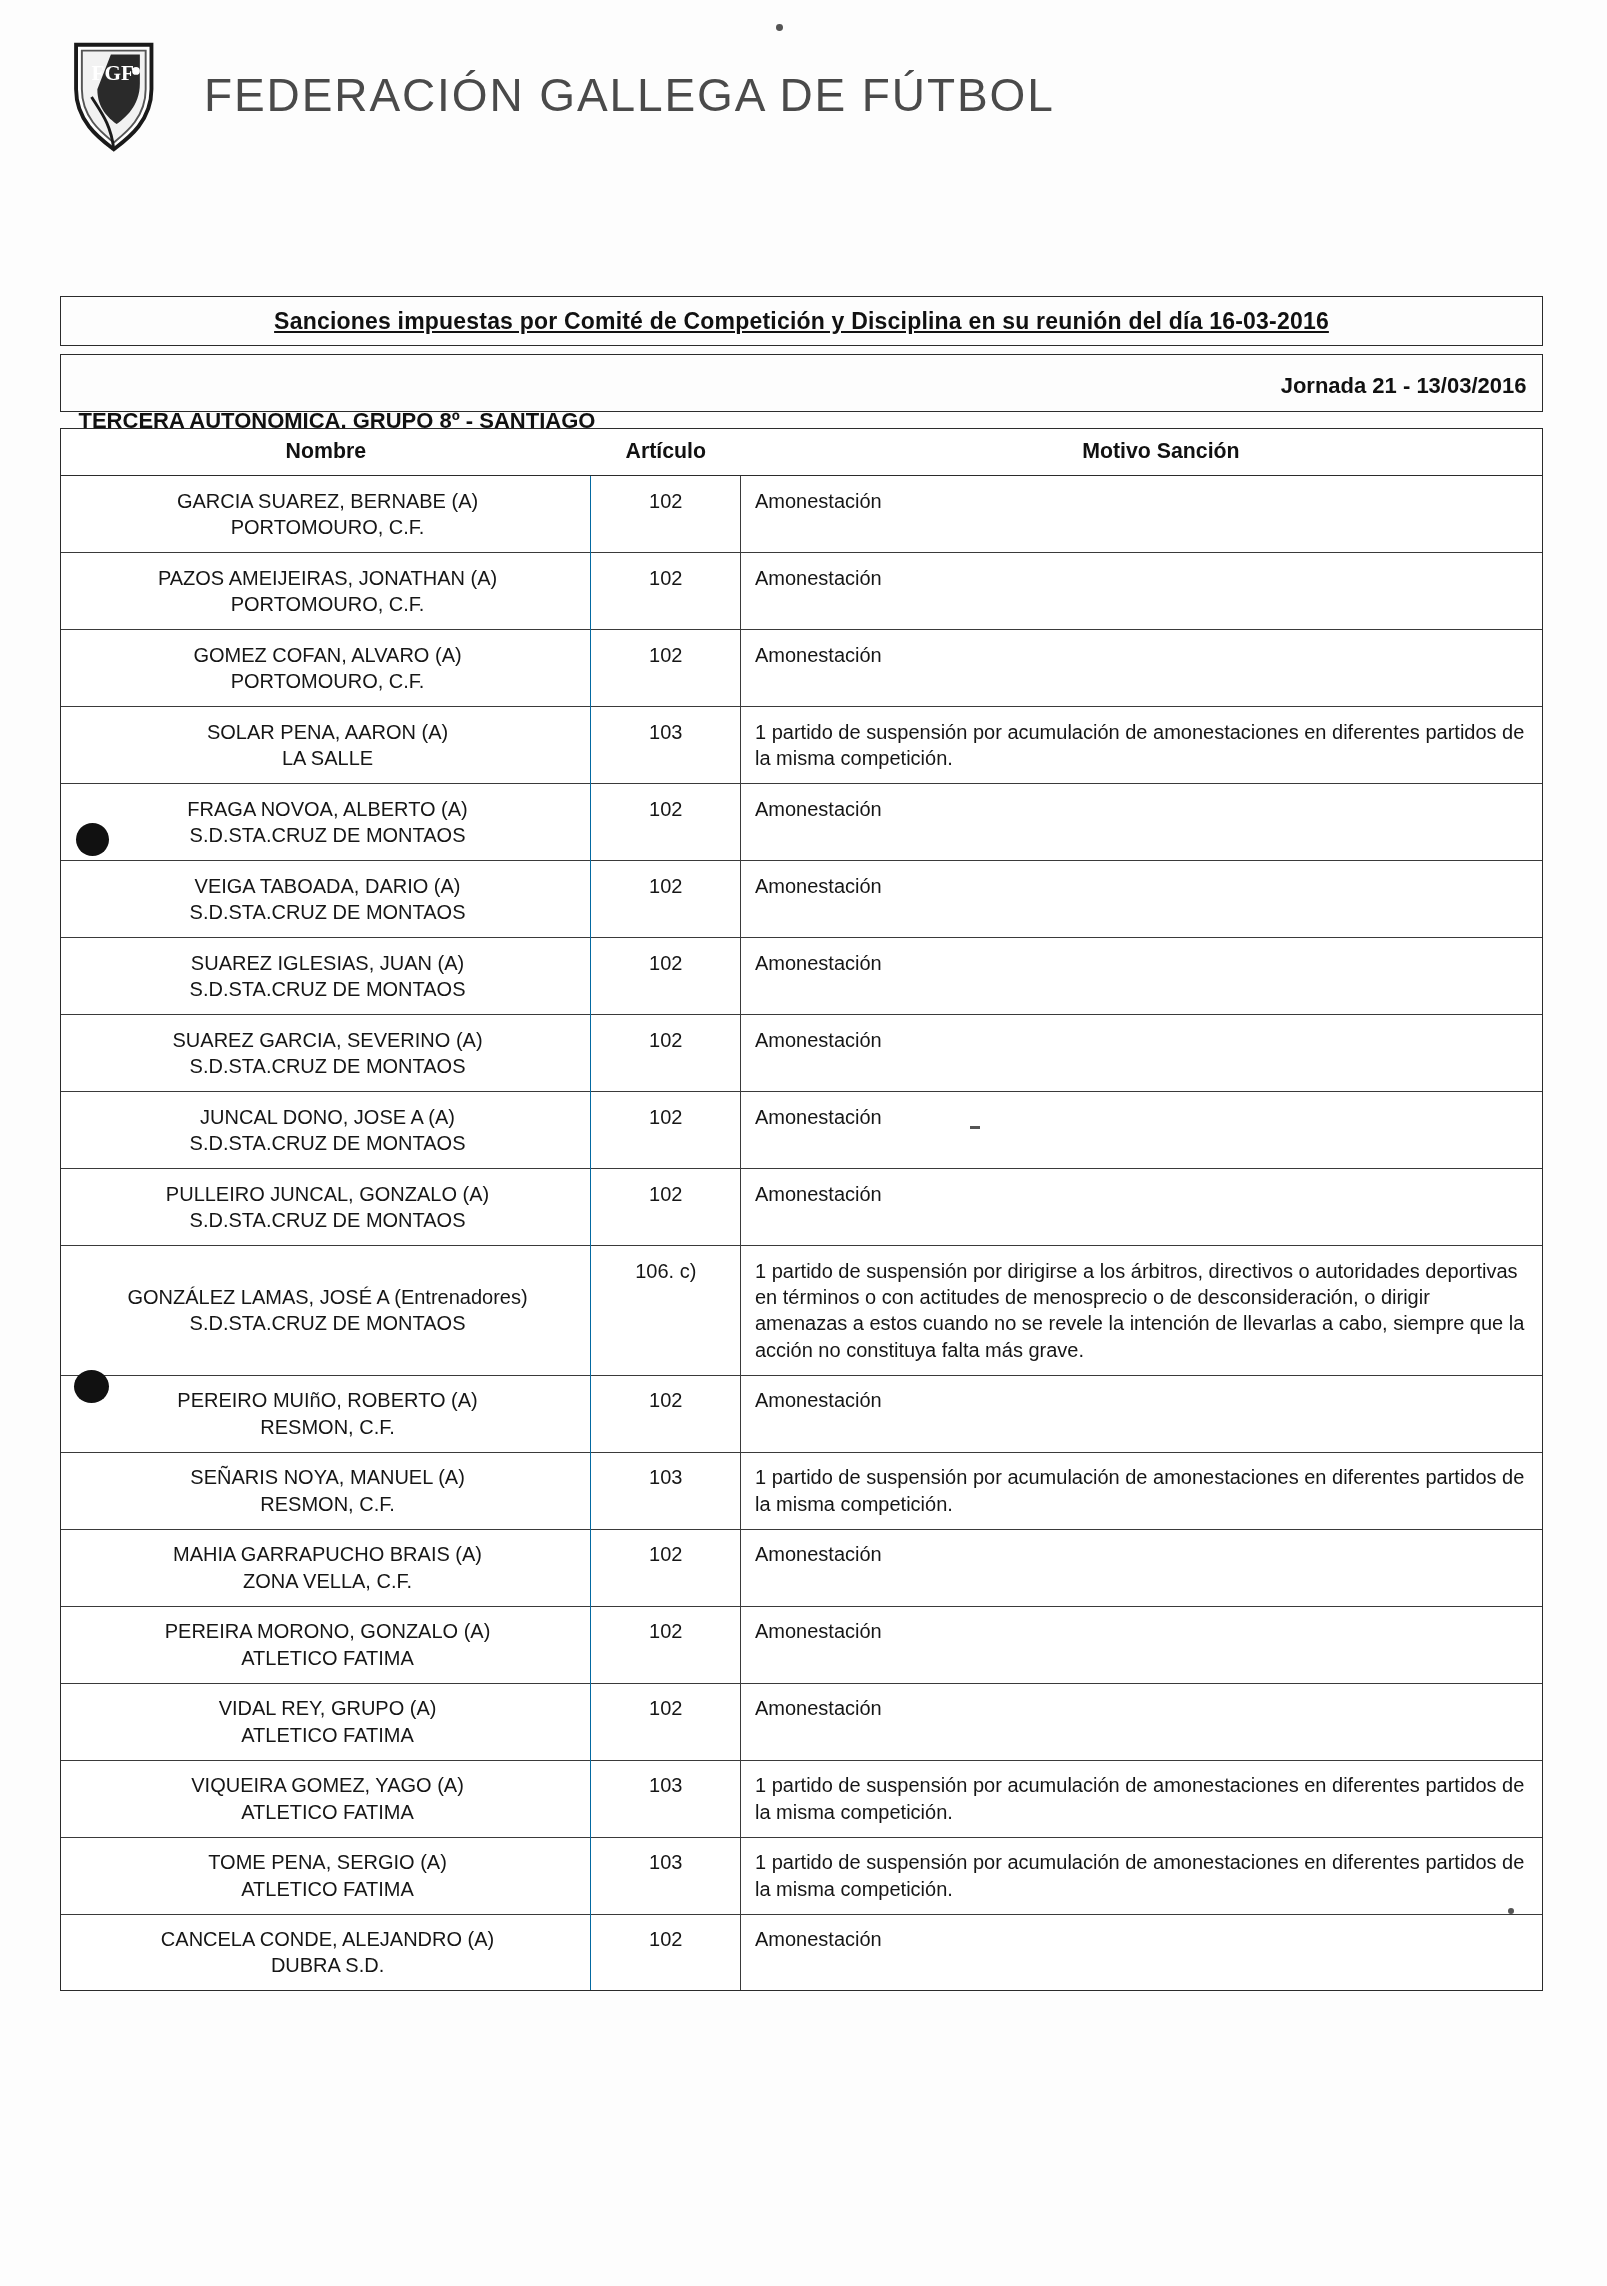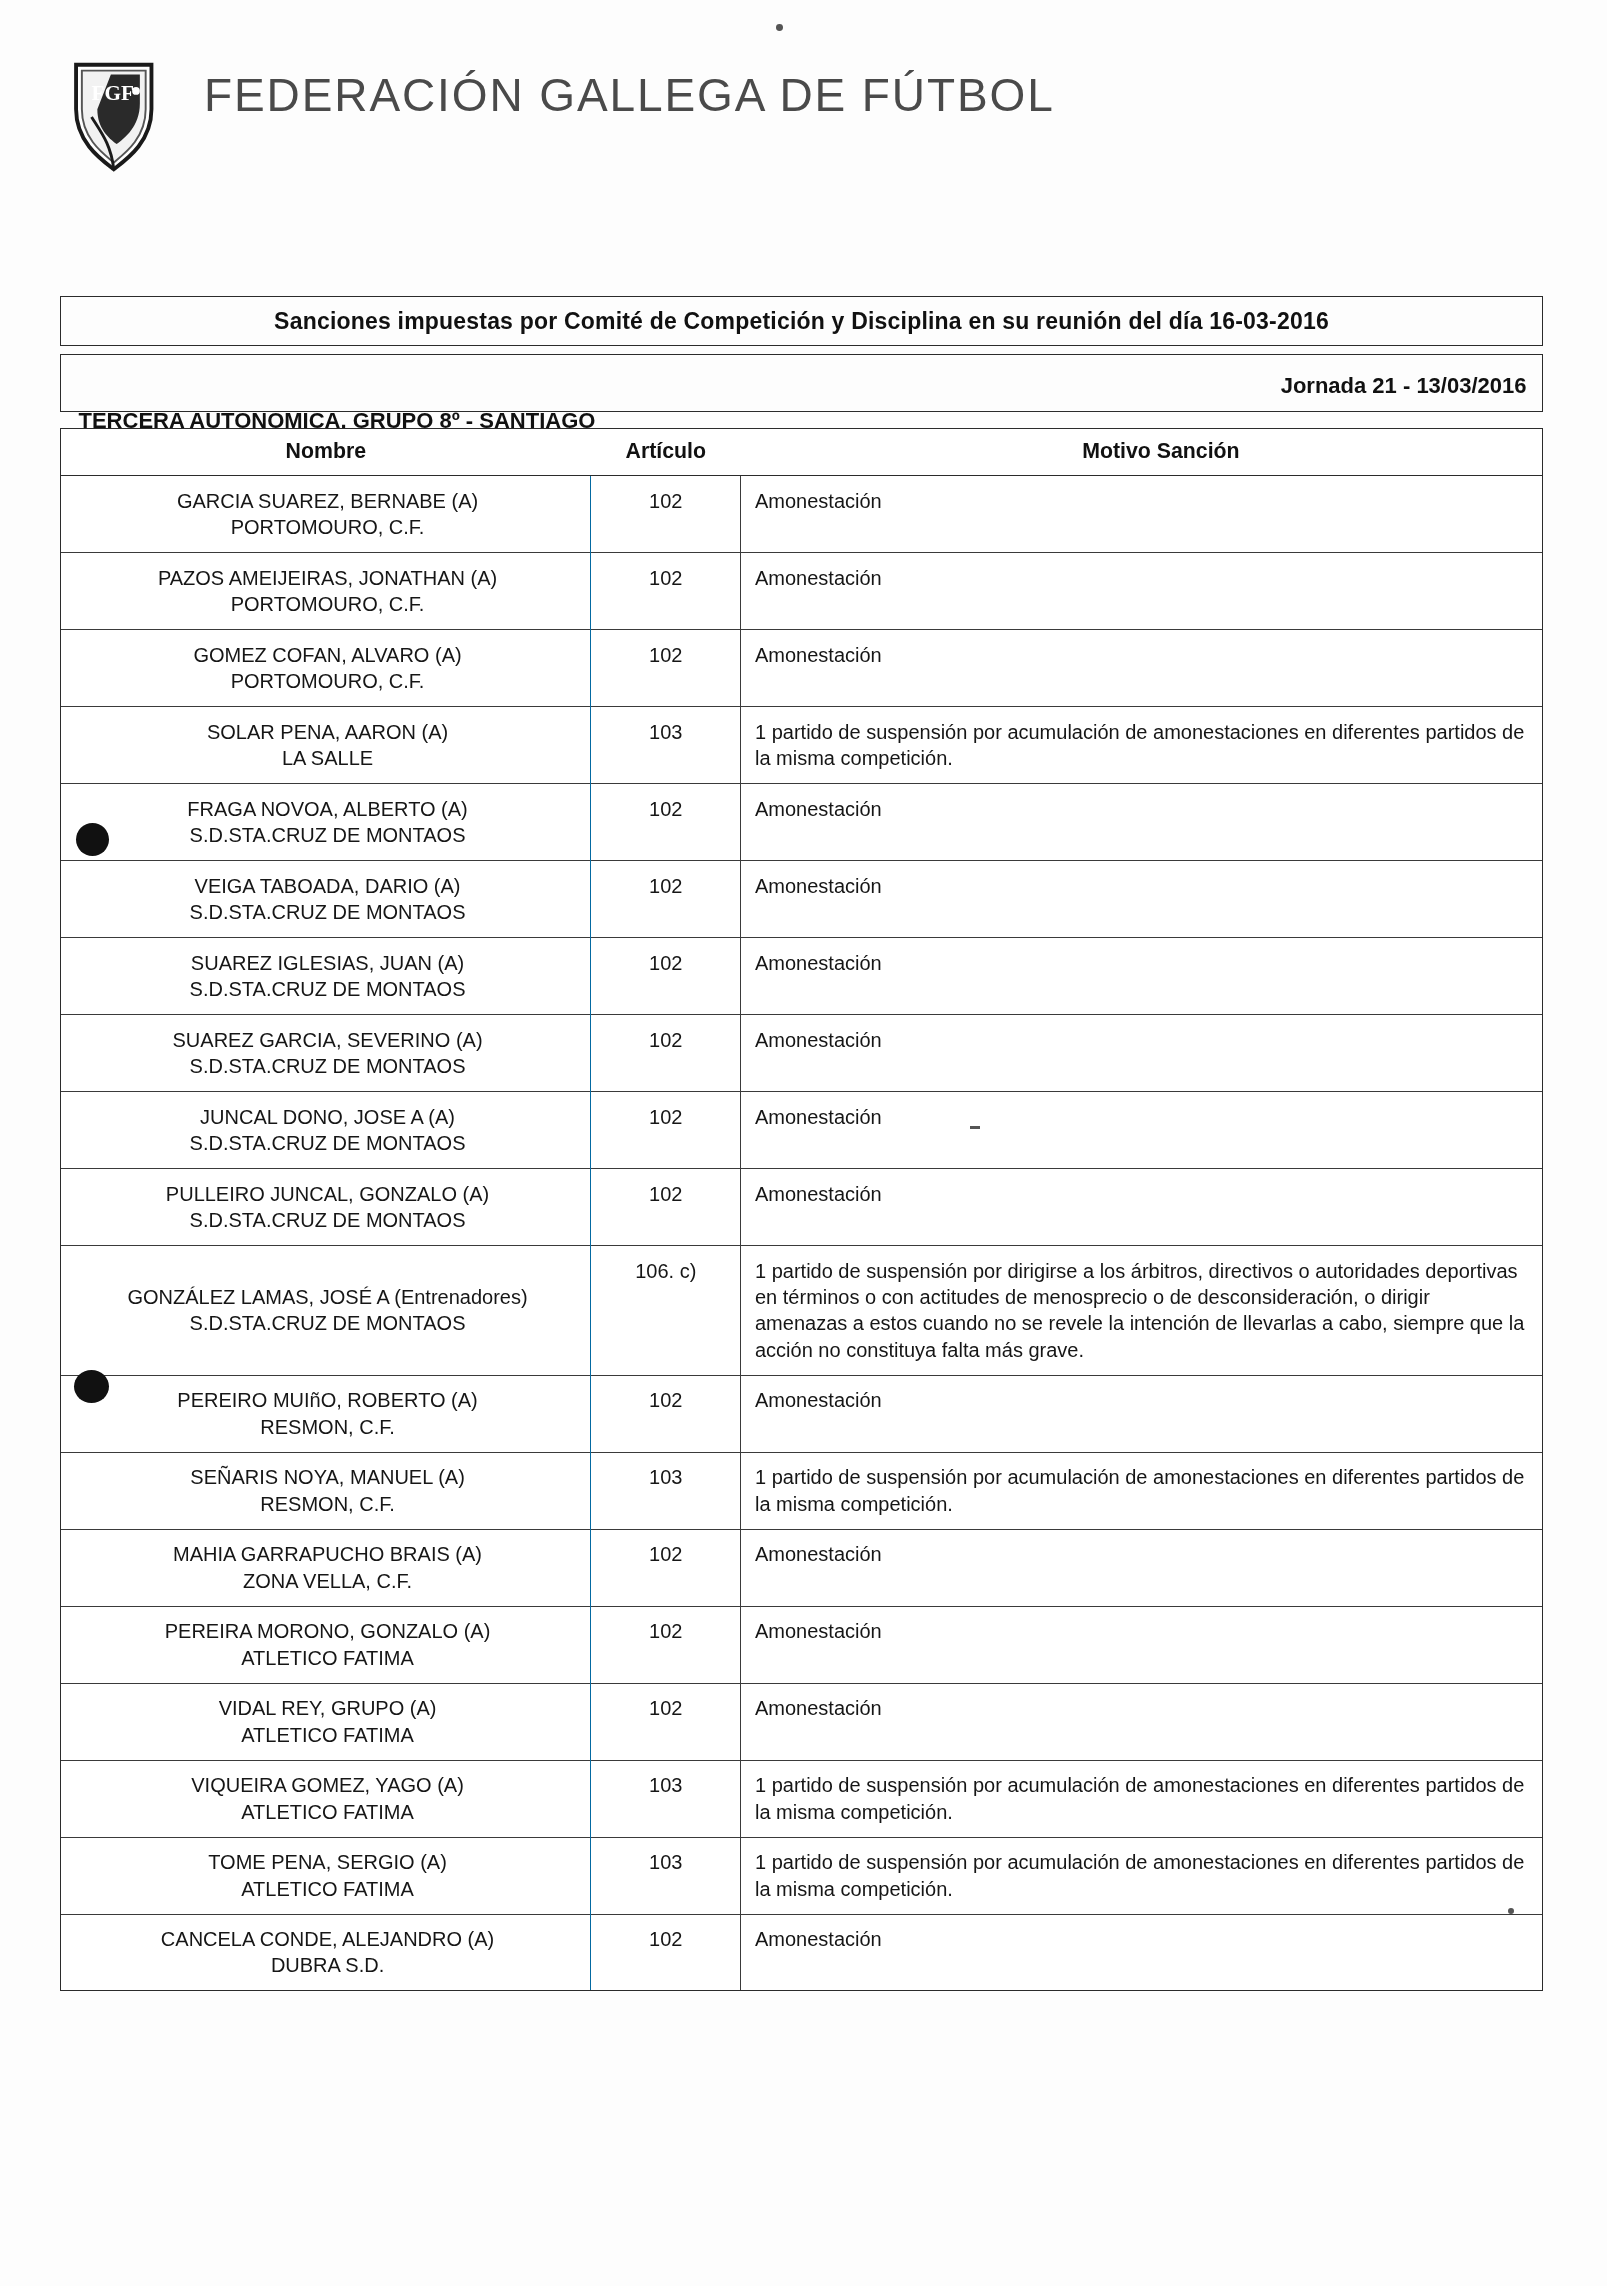--- a/index.html
+++ b/index.html
@@ -26,21 +26,21 @@
   .letterhead {
     position: absolute;
     top: 39px;
     left: 58px;
     width: 1494px;
     height: 136px;
   }
   .crest {
     position: absolute;
     left: 9.7px;
-    top: 20px;
+    top: 0;
     width: 107px;
     height: 116px;
   }
   .crest svg { display: block; }
   .fed-title {
     position: absolute;
     left: 146px;
     top: 29px;
     font-size: 46px;
     letter-spacing: 1.9px;
@@ -60,20 +60,21 @@
     box-sizing: border-box;
   }
   .meeting-text {
     position: absolute;
     width: 100%;
     top: 10.7px;
     text-align: center;
     font-size: 23px;
     font-weight: bold;
     letter-spacing: 0.2px;
+    text-decoration: underline;
     color: #111;
   }
 
   .group-box {
     position: absolute;
     left: 60px;
     top: 354px;
     width: 1483px;
     height: 58px;
     border: 1.9px solid #2b2b2b;

